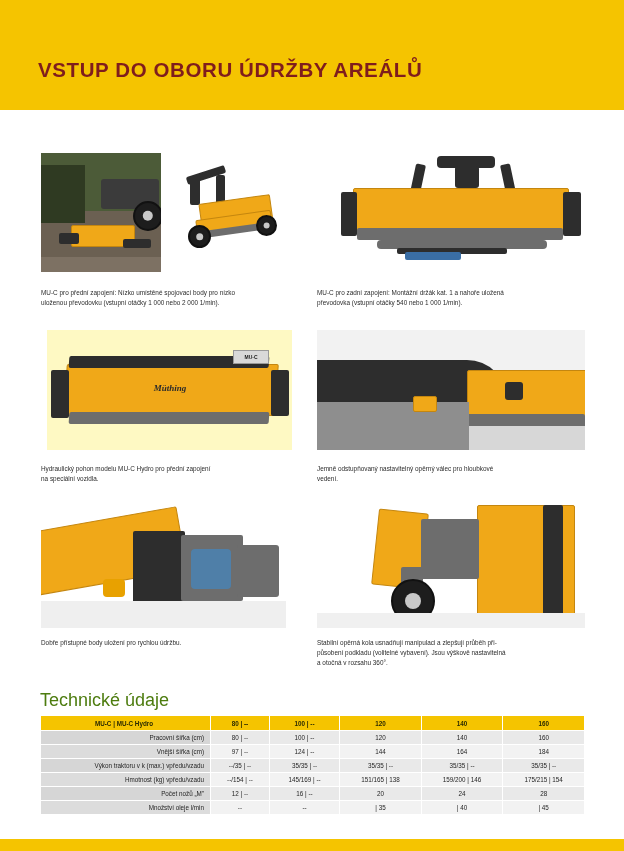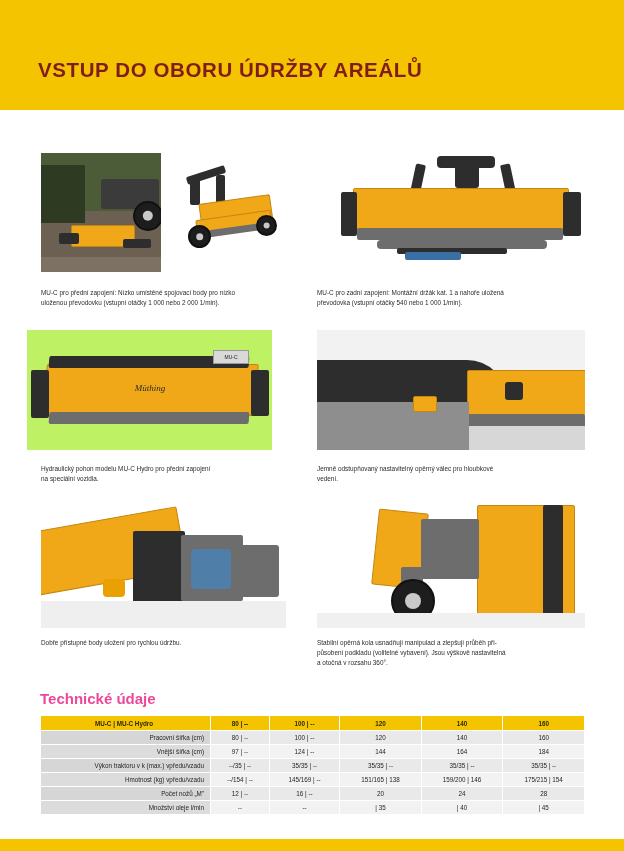--- a/index.html
+++ b/index.html
@@ -84,23 +84,23 @@
     width: 40%; height: 40%;
     transform: translate(-50%, -50%);
     background: #c9c9c9;
     border-radius: 50%;
   }
   
   .tech-title {
     position: absolute;
     left: 40px;
     top: 690px;
-    font-size: 15px;
-    font-weight: bold;
-    color: #ec4899;
+    font-size: 18px;
+    font-weight: normal;
+    color: #4d7c0f;
   }
   table.spec {
     position: absolute;
     left: 40px;
     top: 715px;
     width: 545px;
     border-collapse: collapse;
     font-size: 6.3px;
   }
   table.spec td {
@@ -190,21 +190,21 @@
       <div class="mach-dark" style="left:24px;top:44px;width:16px;height:44px;"></div>
       <div class="mach-dark" style="left:246px;top:44px;width:18px;height:44px;"></div>
       <div class="mach-grey" style="left:60px;top:92px;width:170px;height:9px;border-radius:4px;"></div>
       <div class="mach-dark" style="left:80px;top:100px;width:110px;height:6px;"></div>
       <div style="position:absolute;left:88px;top:104px;width:56px;height:8px;background:#3a6ea5;border-radius:2px;"></div>
     </div>
   </div>
   <div class="caption" style="left:317px; top:288px; width:268px;">MU-C pro zadní zapojení: Montážní držák kat. 1 a nahoře uložená
 převodovka (vstupní otáčky 540 nebo 1 000 1/min).</div>
 
-  <div class="photo" style="left:27px; top:330px; width:245px; height:120px; background:#bef264;">
+  <div class="photo" style="left:47px; top:330px; width:245px; height:120px; background:#fef9c3;font-weight:bold;">
     <div class="ph-inner">
       <div class="mach-body" style="left:18px;top:34px;width:210px;height:50px;transform:skewX(-4deg);"></div>
       <div class="mach-dark" style="left:22px;top:26px;width:200px;height:12px;transform:skewX(-4deg);"></div>
       <div class="mach-grey" style="left:22px;top:82px;width:200px;height:12px;transform:skewX(-4deg);"></div>
       <div class="mach-dark" style="left:4px;top:40px;width:18px;height:48px;"></div>
       <div class="mach-dark" style="left:224px;top:40px;width:18px;height:46px;"></div>
       <div style="position:absolute;left:86px;top:48px;width:74px;height:22px;background:#f0a818;"></div>
       <div style="position:absolute;left:90px;top:50px;width:66px;height:16px;color:#2b2b2b;font-size:9px;font-style:italic;font-family:'Liberation Serif',serif;text-align:center;line-height:16px;">Müthing</div>
       <div style="position:absolute;left:186px;top:20px;width:34px;height:12px;background:#d9d9d9;border:1px solid #999;font-size:5px;text-align:center;line-height:12px;">MU-C</div>
     </div>

